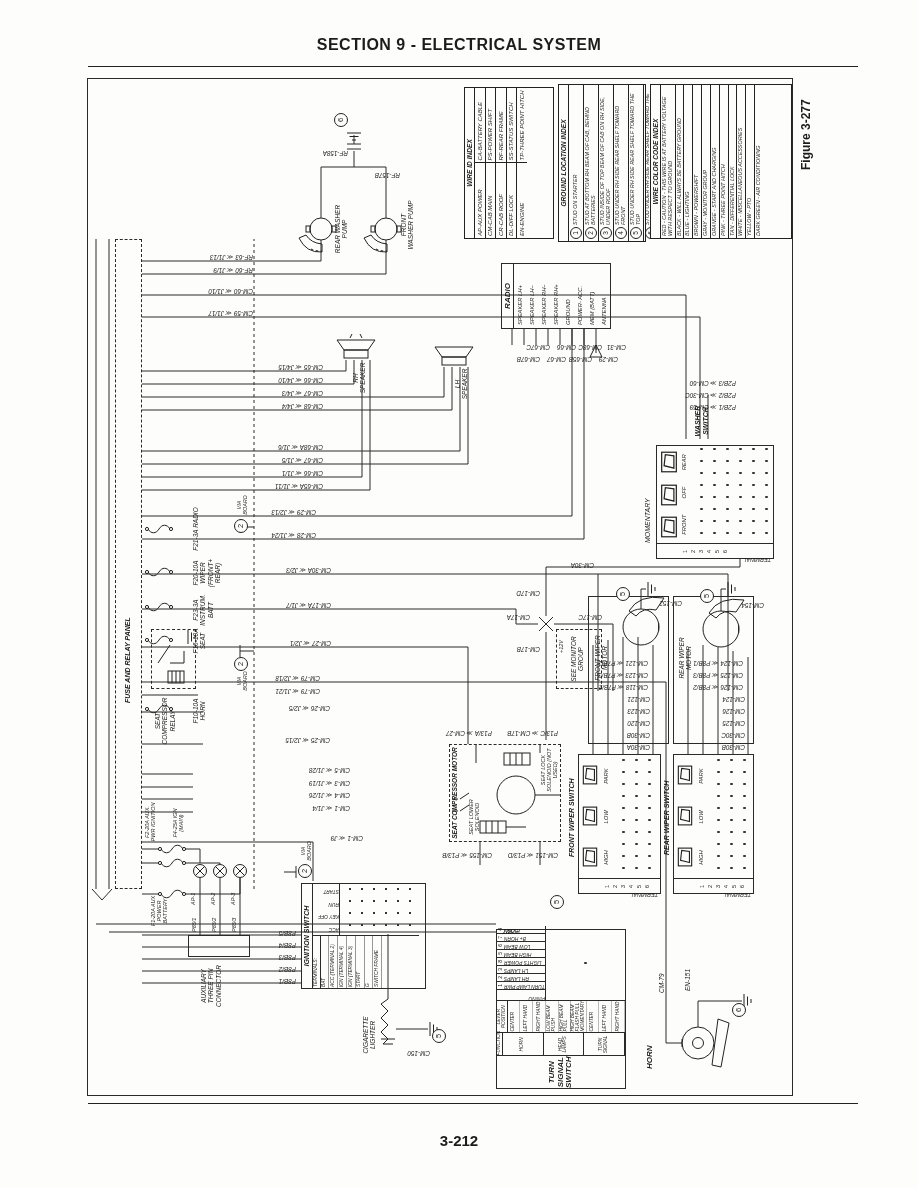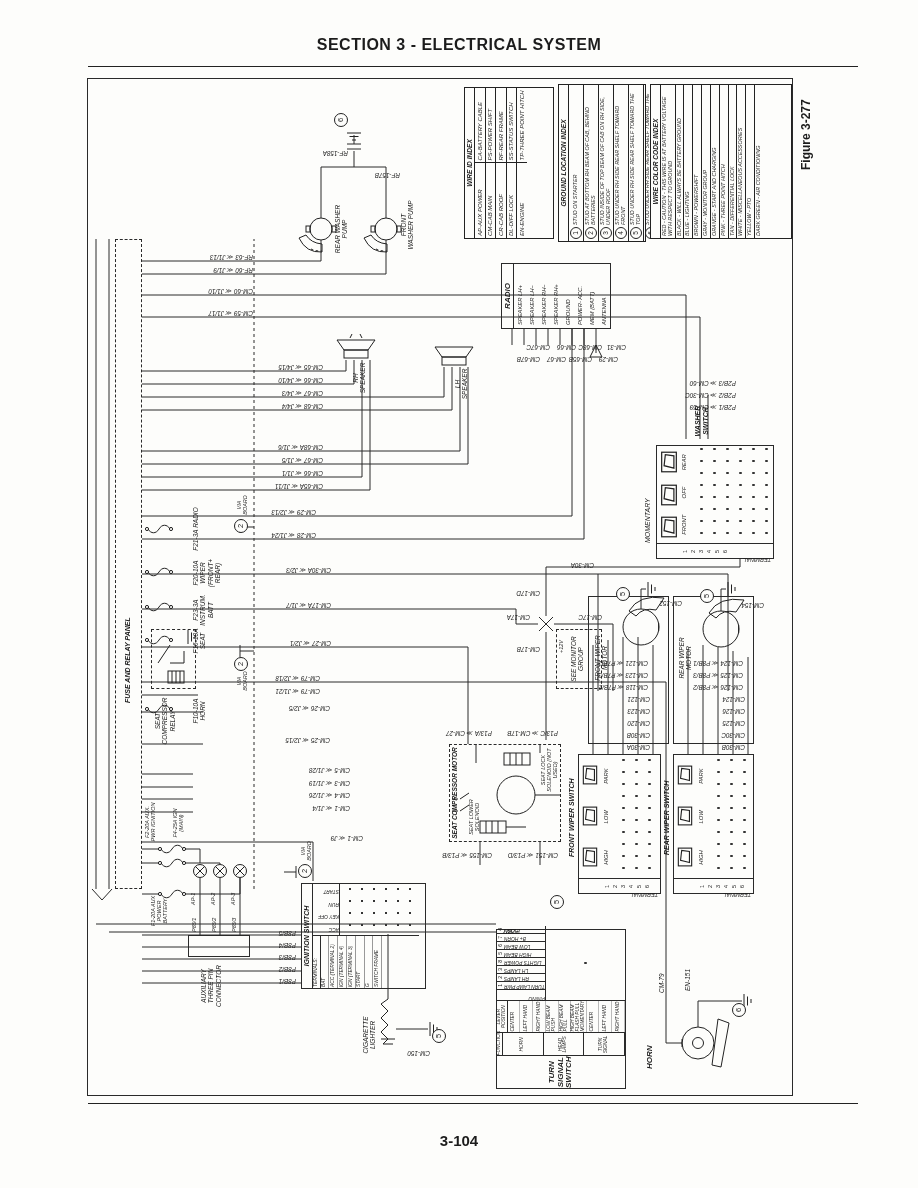--- a/index.html
+++ b/index.html
@@ -52,26 +52,26 @@
   .ts-col{display:flex;flex-direction:column;align-items:center;width:7px;border-left:1px solid #2a2a2a;}
   .ts-no{font-size:5.2px;line-height:7px;font-style:normal;}
   .vcell{writing-mode:vertical-rl;transform:rotate(180deg);font-size:4.9px;line-height:1;white-space:nowrap;}
   .cellrow{font-size:4.8px;line-height:1;}
 </style>
 </head>
 <body>
 
 <div id="page">
 
-  <div class="hdr" style="left:100px;width:718px">SECTION 3 - ELECTRICAL SYSTEM</div>
+  <div class="hdr" style="left:100px;width:718px">SECTION 9 - ELECTRICAL SYSTEM</div>
   <div class="rule" style="left:88px;top:66px;width:770px"></div>
   <div class="dborder"></div>
   <span class="caption">Figure 3-277</span>
   <div class="rule" style="left:88px;top:1103px;width:770px"></div>
-  <div class="footer">3-104</div>
+  <div class="footer">3-212</div>
 
   <div id="land">
 
     <svg class="wires" width="1016" height="704" viewBox="0 0 1016 704">
       <defs>
         <g id="gnd" stroke="#222" fill="none">
             <path d="M-7 0H7M-4.5 3.5H4.5M-2 7H2"></path>
           </g>
         <g id="cx" stroke="#222" fill="none">
             <circle r="6.5"></circle>

